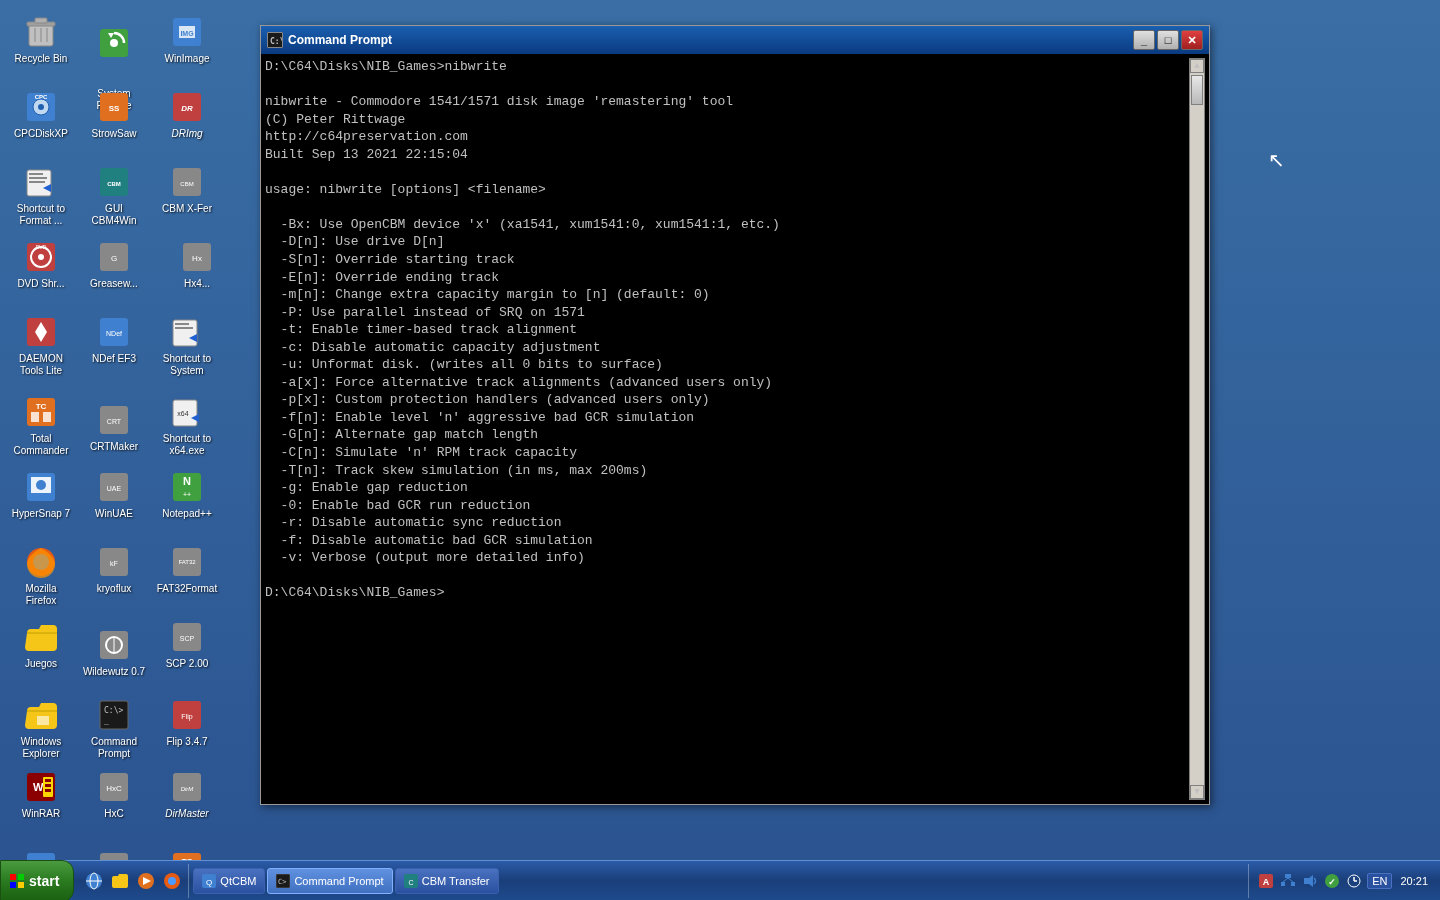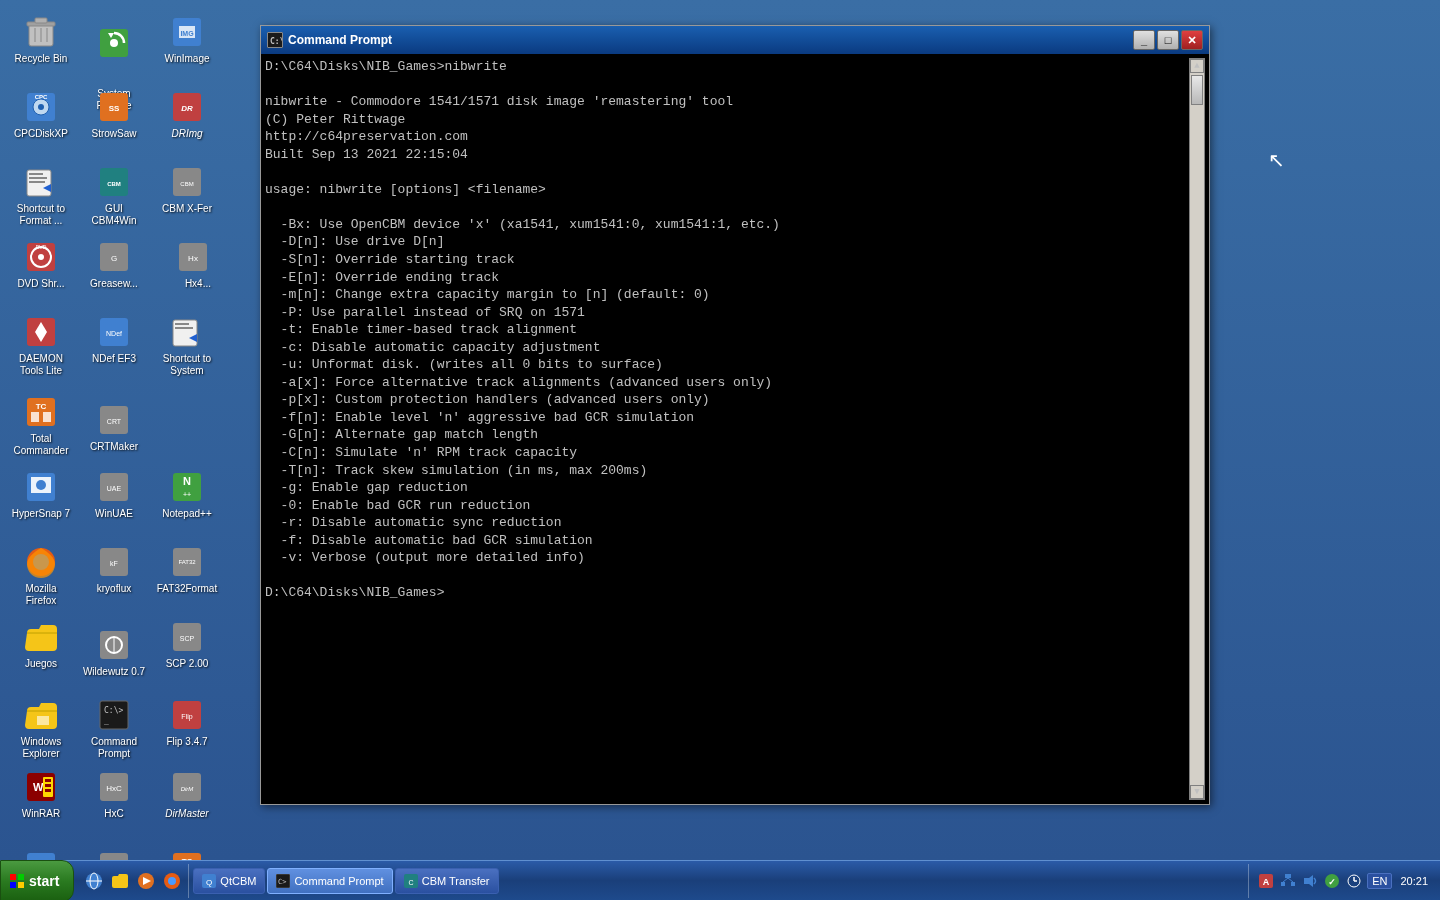--- a/index.html
+++ b/index.html
@@ -418,21 +418,21 @@
     <div class="desktop-icon" style="position:absolute;top:155px;left:151px;">
       <div class="icon-img">
         <svg width="36" height="36" viewBox="0 0 36 36">
           <rect x="4" y="4" width="28" height="28" rx="3" fill="#888"></rect>
           <text x="18" y="22" text-anchor="middle" fill="white" font-size="6">CBM</text>
         </svg>
       </div>
       <span class="icon-label">CBM X-Fer</span>
     </div>
 
-    <div class="desktop-icon" style="position:absolute;top:230px;left:143px;align-items:flex-end;">
+    <div class="desktop-icon" style="position:absolute;top:230px;left:161px;">
       <div class="icon-img">
         <svg width="36" height="36" viewBox="0 0 36 36">
           <rect x="4" y="4" width="28" height="28" rx="3" fill="#888"></rect>
           <text x="18" y="22" text-anchor="middle" fill="white" font-size="8">Hx</text>
         </svg>
       </div>
       <span class="icon-label">Hx4...</span>
     </div>
 
     <div class="desktop-icon" style="position:absolute;top:305px;left:5px;">
@@ -482,20 +482,30 @@
     <div class="desktop-icon" style="position:absolute;top:385px;left:78px;justify-content:center;">
       <div class="icon-img">
         <svg width="36" height="36" viewBox="0 0 36 36">
           <rect x="4" y="4" width="28" height="28" rx="3" fill="#888"></rect>
           <text x="18" y="22" text-anchor="middle" fill="white" font-size="7">CRT</text>
         </svg>
       </div>
       <span class="icon-label">CRTMaker</span>
     </div>
 
+    <div class="desktop-icon" style="position:absolute;top:385px;left:151px;">
+      <div class="icon-img">
+        <svg width="36" height="36" viewBox="0 0 36 36">
+          <rect x="4" y="6" width="24" height="26" rx="2" fill="#f0f0f0" stroke="#888" stroke-width="1"></rect>
+          <text x="14" y="22" text-anchor="middle" fill="#333" font-size="7">x64</text>
+          <polygon points="22,24 30,20 30,28" fill="#2060d0"></polygon>
+        </svg>
+      </div>
+      <span class="icon-label">Shortcut to x64.exe</span>
+    </div>
 
     <div class="desktop-icon" style="position:absolute;top:460px;left:5px;">
       <div class="icon-img">
         <svg width="36" height="36" viewBox="0 0 36 36">
           <rect x="4" y="4" width="28" height="28" rx="3" fill="#4080d0"></rect>
           <rect x="8" y="8" width="20" height="16" fill="white" opacity="0.9"></rect>
           <circle cx="18" cy="16" r="5" fill="#4080d0"></circle>
         </svg>
       </div>
       <span class="icon-label">HyperSnap 7</span>

